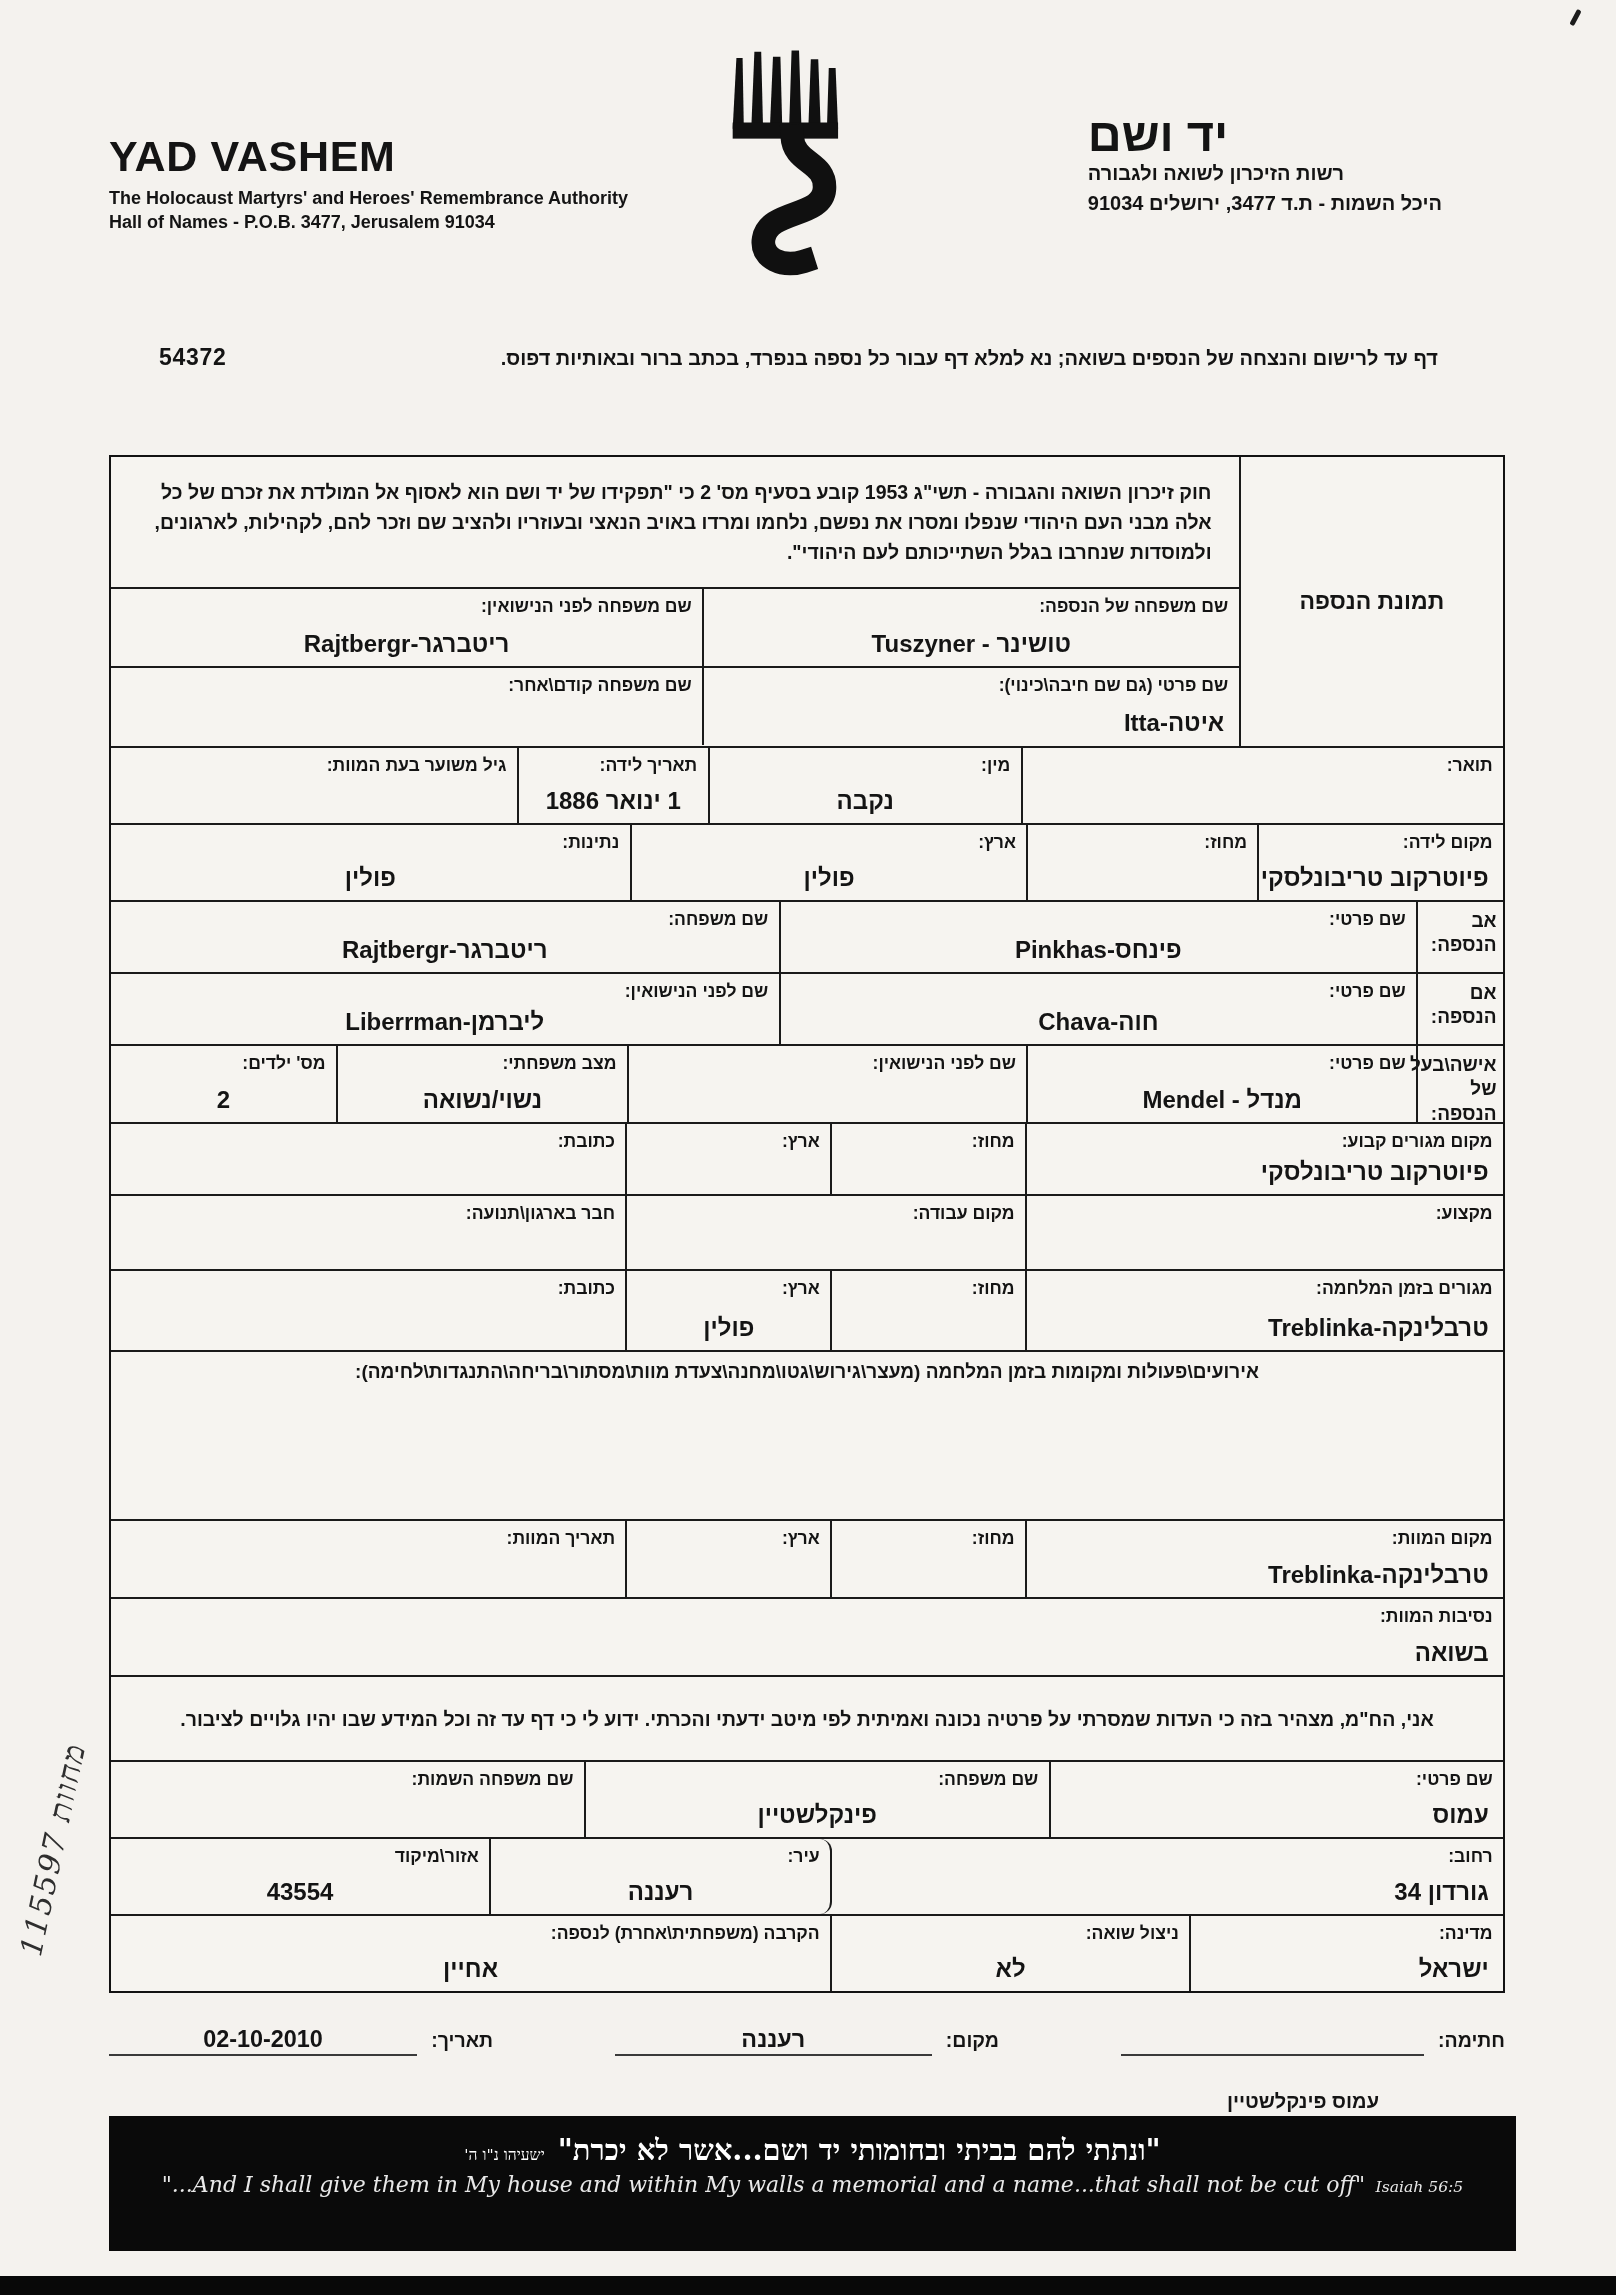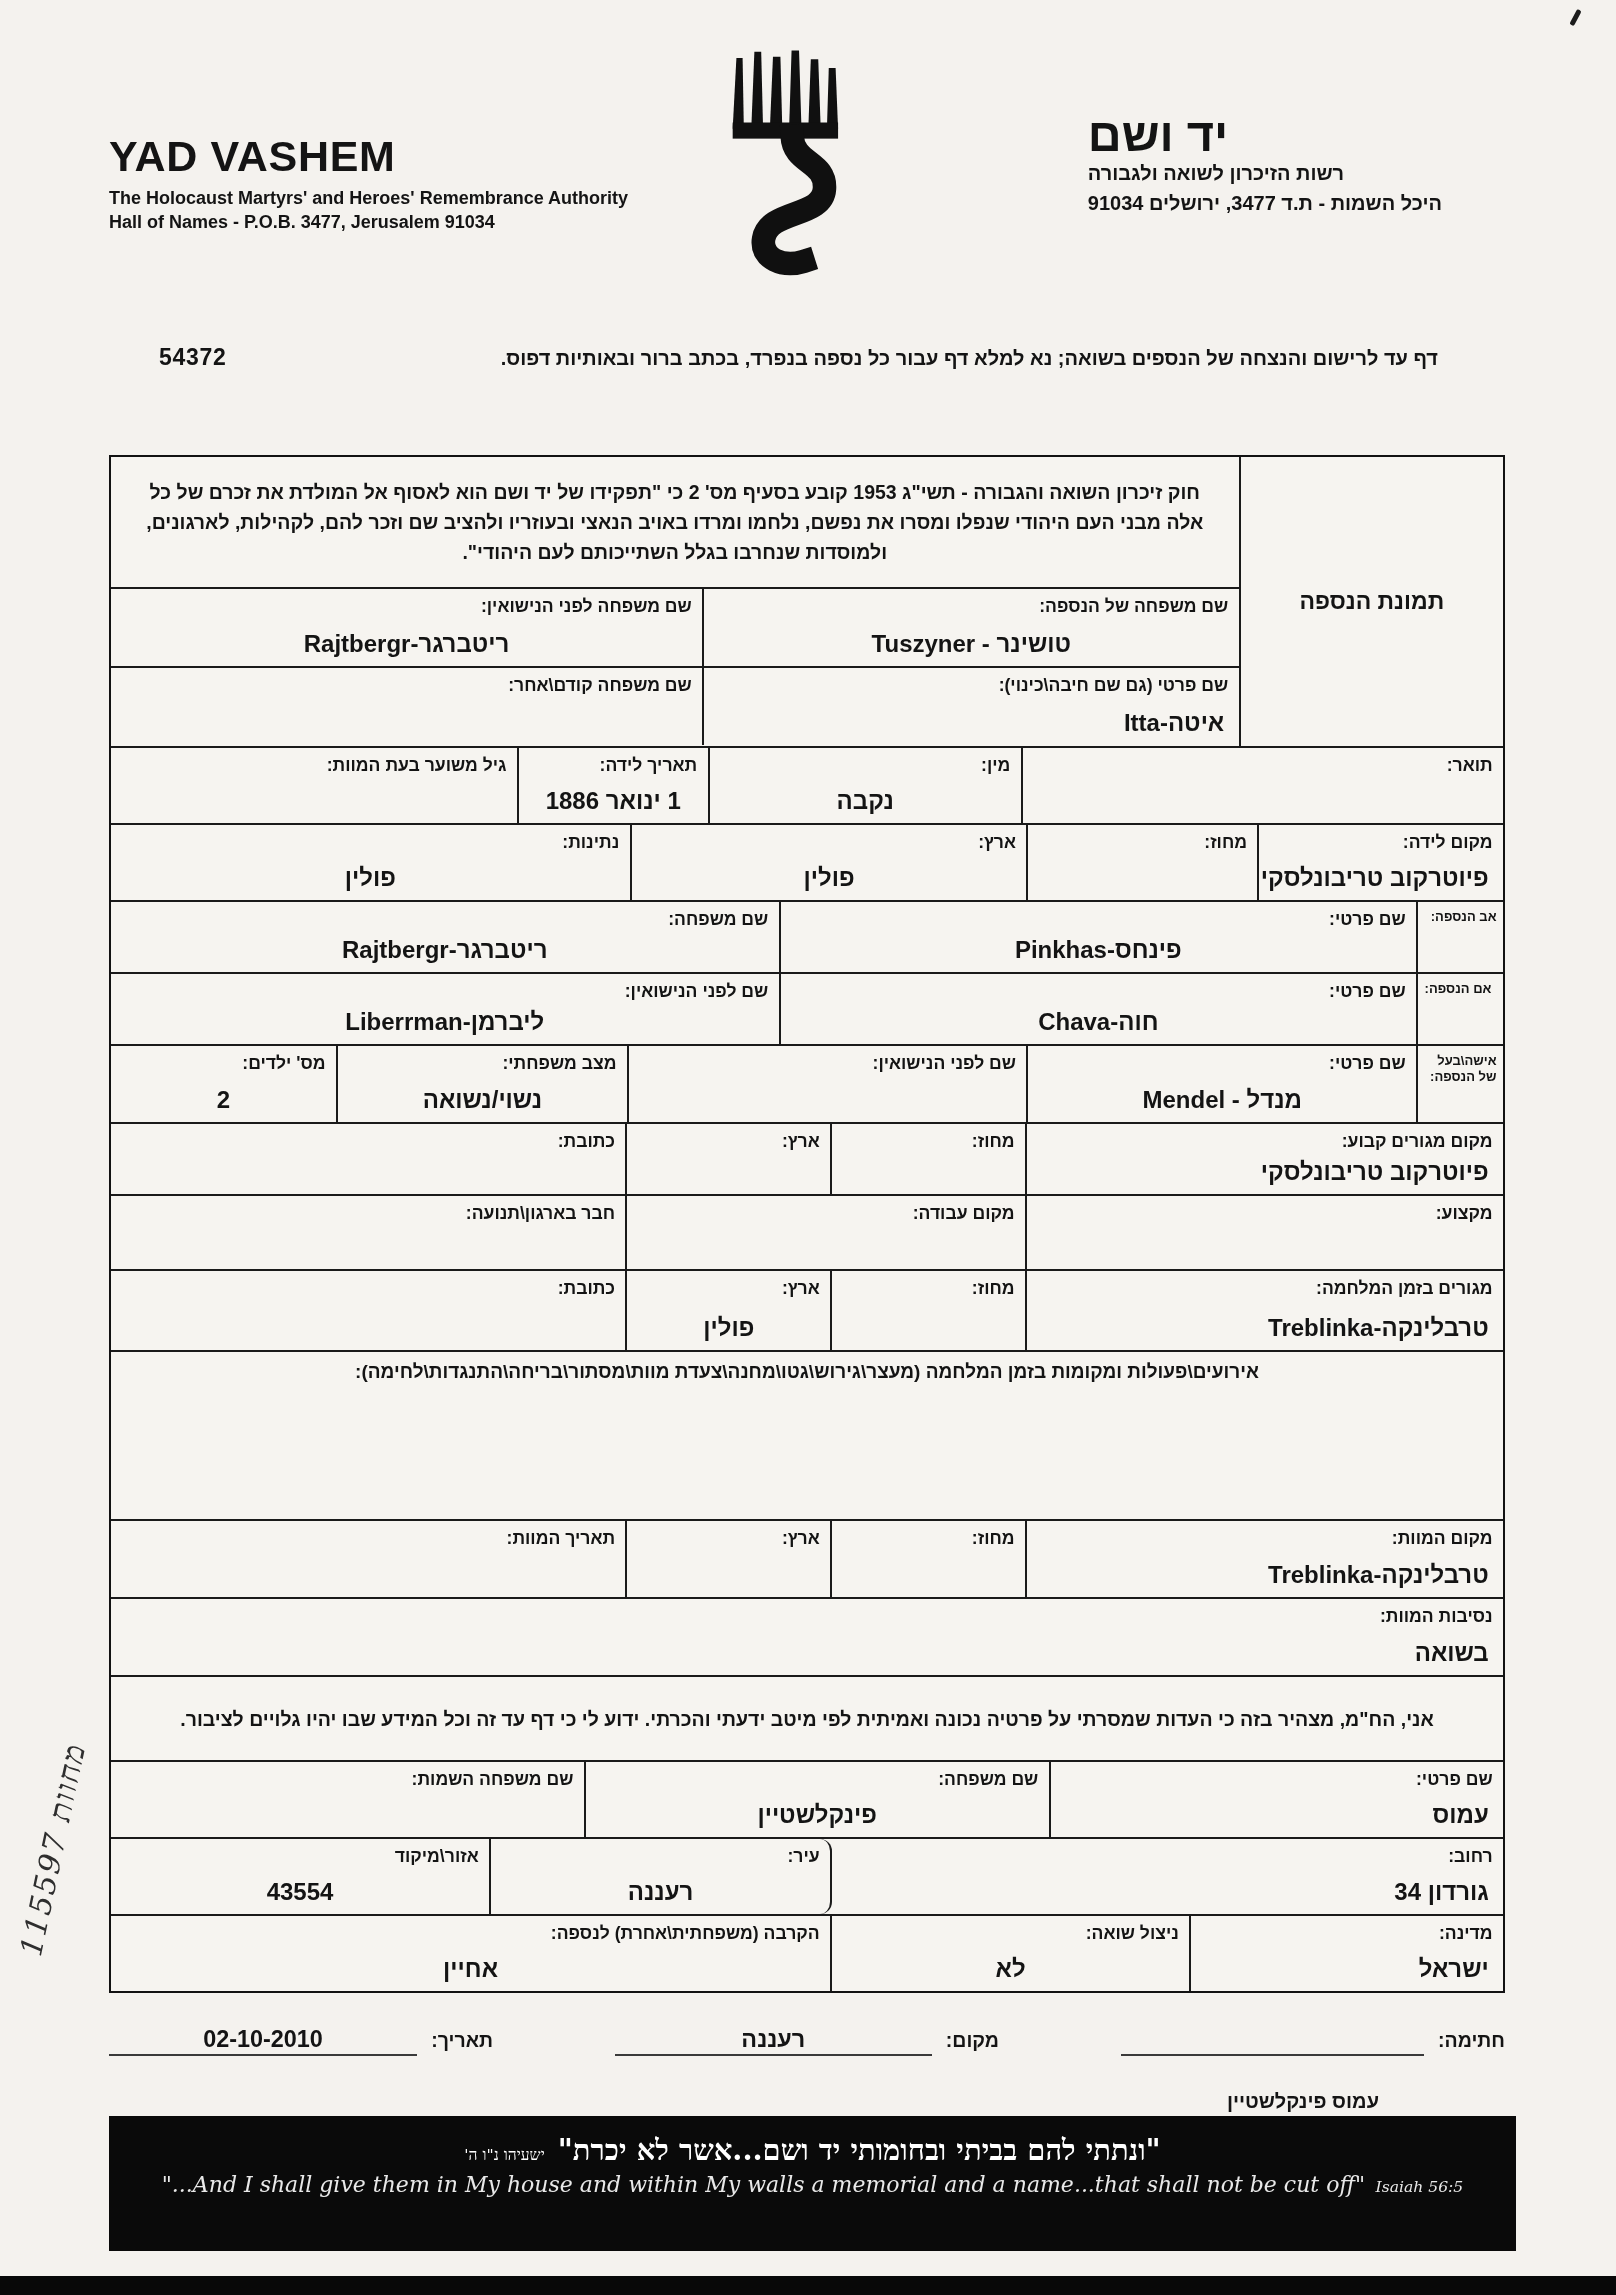--- a/index.html
+++ b/index.html
@@ -33,30 +33,30 @@
   .instr-text{font-size:20px;font-weight:bold;}
   .instr-num{font-size:23px;font-weight:bold;letter-spacing:0.7px;}
 
   
   .form-table{position:absolute;left:109px;top:455px;width:1396px;border:2.6px solid #121212;direction:rtl;box-sizing:border-box;background:#f6f4f0;}
   .trow{display:flex;border-top:2px solid #1a1a1a;box-sizing:border-box;}
   .trow.first{border-top:none;}
   .cell{box-sizing:border-box;display:flex;flex-direction:column;justify-content:space-between;padding:6.5px 10.4px 5.2px;overflow:visible;}
   .trow > .cell:not(:first-child){border-right:2px solid #1a1a1a;}
   .lbl{font-size:17.6px;font-weight:600;}
-  .sec{font-size:13px;font-weight:600;white-space:pre-line;line-height:1.3;}
+  .sec{font-size:19px;font-weight:600;white-space:pre-line;line-height:1.3;}
   .val{font-size:24px;font-weight:bold;text-align:center;padding-bottom:2.6px;white-space:nowrap;}
   .val.start{text-align:right;padding-right:3.9px;}
   
   .top-block{display:flex;height:289px;}
   .photo-cell{width:19%;border-left:2px solid #1a1a1a;display:flex;align-items:center;justify-content:center;box-sizing:border-box;}
   .photo-lbl{font-size:23px;font-weight:bold;}
   .top-left-stack{flex:1;display:flex;flex-direction:column;}
   .legal-row{height:130px;display:flex;align-items:center;padding:6.5px 27px;box-sizing:border-box;}
-  .legal-text{font-size:19.5px;font-weight:bold;line-height:1.55;text-align:center;direction:rtl;}
+  .legal-text{font-size:19.5px;font-weight:bold;line-height:1.55;direction:rtl;}
   .name-row{height:79px;border-top:2px solid #1a1a1a;display:flex;box-sizing:border-box;}
   .name-row > .cell:not(:first-child){border-right:2px solid #1a1a1a;}
   .events-cell{padding-top:9px;}
   .events-lbl{font-size:19px;font-weight:bold;text-align:center;}
   .decl-text{font-size:19.5px;font-weight:bold;text-align:center;line-height:1.5;direction:rtl;}
 
   
   .sig-row{position:absolute;left:109px;top:2017px;width:1396px;direction:rtl;display:flex;justify-content:space-between;}
   .sig-group{width:384px;display:flex;align-items:flex-end;gap:14.3px;box-sizing:border-box;}
   .sig-lbl{font-size:19.5px;font-weight:600;padding-bottom:3.9px;white-space:nowrap;}

